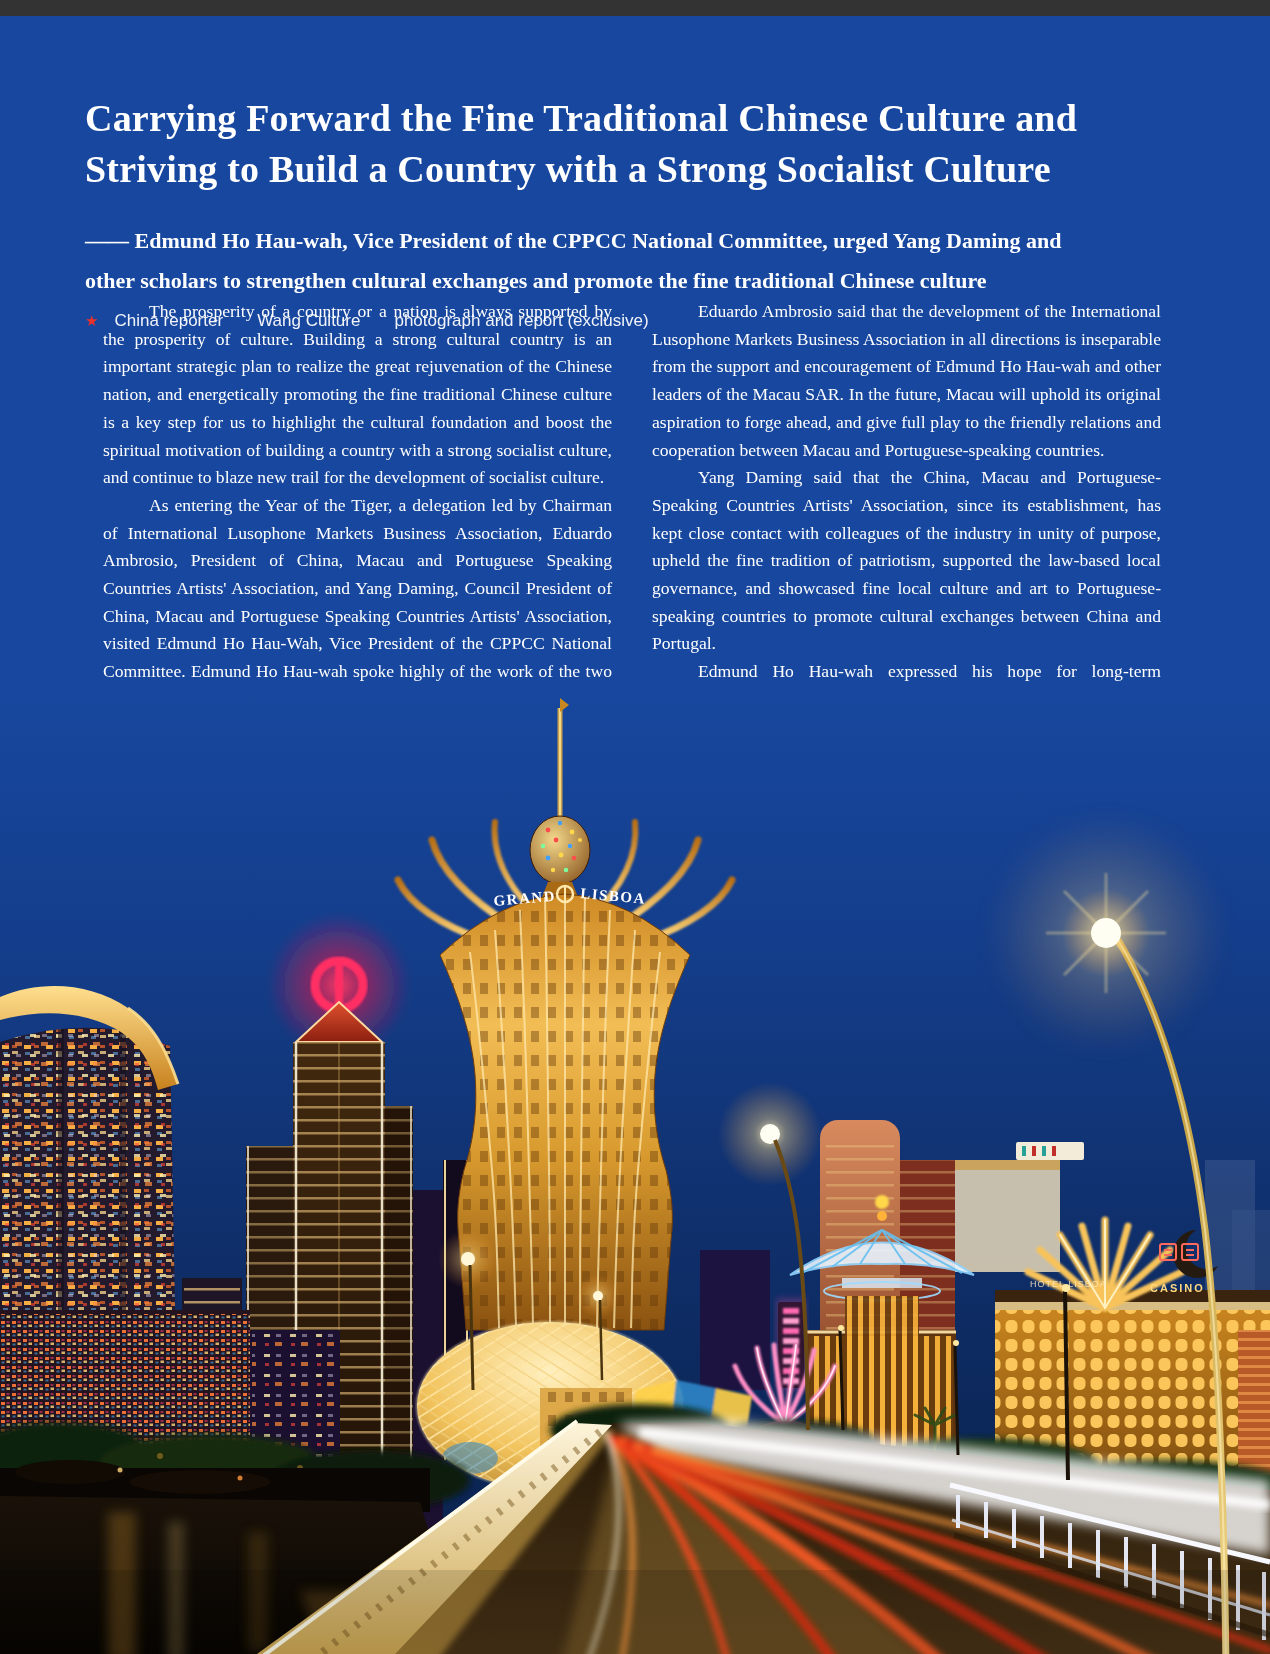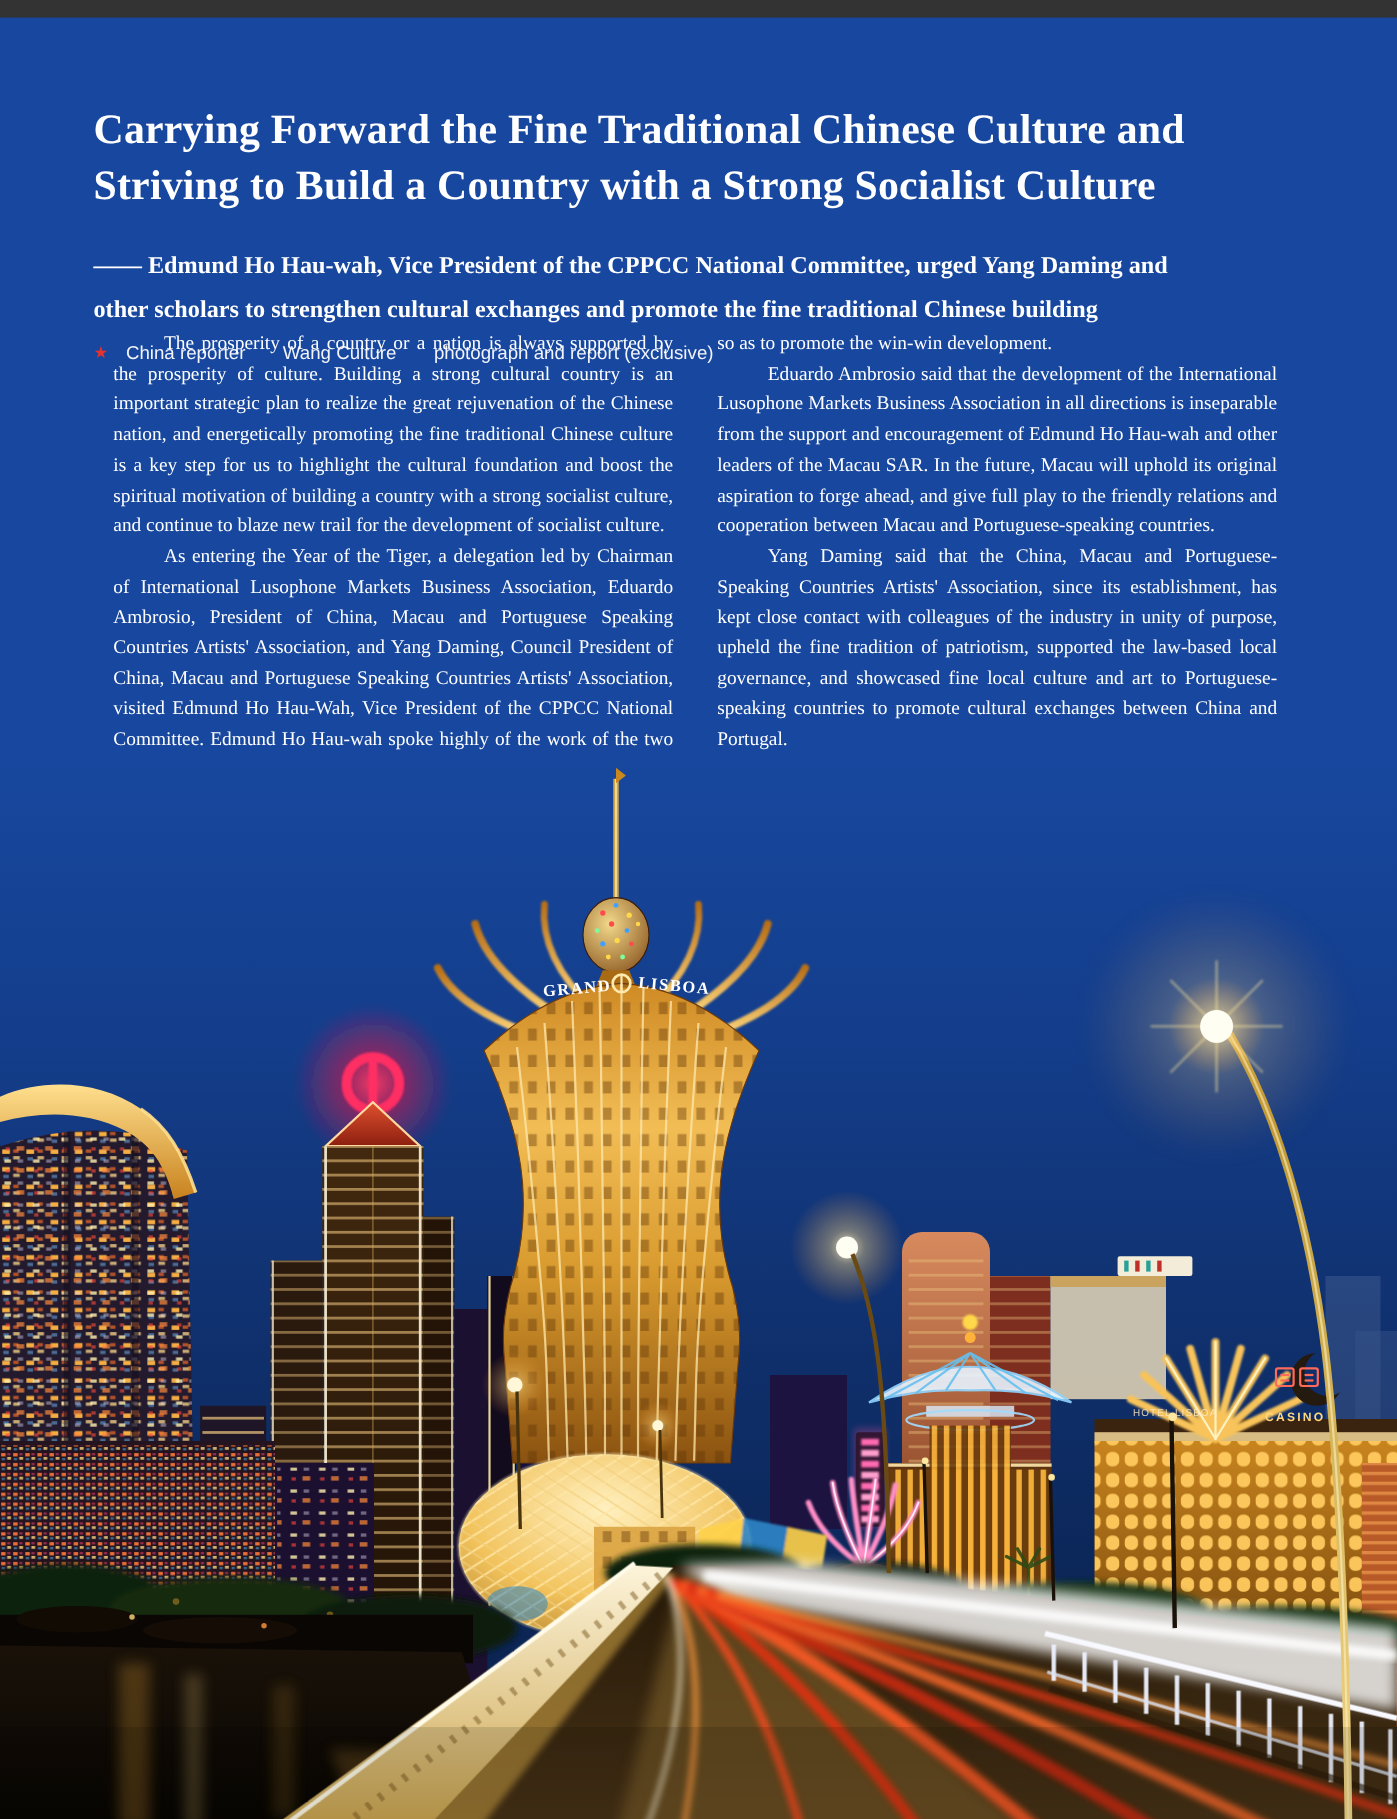--- a/index.html
+++ b/index.html
@@ -31,39 +31,38 @@
 
 <div class="page">
 
   <div class="header">
     <h1 class="title">
       <span class="t-line">Carrying Forward the Fine Traditional Chinese Culture and</span>
       <span class="t-line">Striving to Build a Country with a Strong Socialist Culture</span>
     </h1>
     <div class="subtitle">
       <span class="s-line">—— Edmund Ho Hau-wah, Vice President of the CPPCC National Committee, urged Yang Daming and</span>
-      <span class="s-line">other scholars to strengthen cultural exchanges and promote the fine traditional Chinese building</span>
+      <span class="s-line">other scholars to strengthen cultural exchanges and promote the fine traditional Chinese culture</span>
     </div>
     <div class="byline">
       <span class="star">★</span>
       <span>China reporter</span>
       <span class="b-sep"></span>
       <span>Wang Culture</span>
       <span class="b-sep"></span>
       <span>photograph and report (exclusive)</span>
     </div>
   </div>
 
   <div class="article">
     <div class="col">
       <p>The prosperity of a country or a nation is always supported by the prosperity of culture. Building a strong cultural country is an important strategic plan to realize the great rejuvenation of the Chinese nation, and energetically promoting the fine traditional Chinese culture is a key step for us to highlight the cultural foundation and boost the spiritual motivation of building a country with a strong socialist culture, and continue to blaze new trail for the development of socialist culture.</p>
       <p>As entering the Year of the Tiger, a delegation led by Chairman of International Lusophone Markets Business Association, Eduardo Ambrosio, President of China, Macau and Portuguese Speaking Countries Artists' Association, and Yang Daming, Council President of China, Macau and Portuguese Speaking Countries Artists' Association, visited Edmund Ho Hau-Wah, Vice President of the CPPCC National Committee. Edmund Ho Hau-wah spoke highly of the work of the two organizations and encouraged them to keep strengthening exchanges and spreading the excellent local culture and art through the platform linking Macau and Portuguese-speaking countries,</p>
     </div>
     <div class="col">
-      <p class="no-indent">so as to promote the win-win development.</p>
       <p>Eduardo Ambrosio said that the development of the International Lusophone Markets Business Association in all directions is inseparable from the support and encouragement of Edmund Ho Hau-wah and other leaders of the Macau SAR. In the future, Macau will uphold its original aspiration to forge ahead, and give full play to the friendly relations and cooperation between Macau and Portuguese-speaking countries.</p>
       <p>Yang Daming said that the China, Macau and Portuguese-Speaking Countries Artists' Association, since its establishment, has kept close contact with colleagues of the industry in unity of purpose, upheld the fine tradition of patriotism, supported the law-based local governance, and showcased fine local culture and art to Portuguese-speaking countries to promote cultural exchanges between China and Portugal.</p>
       <p>Edmund Ho Hau-wah expressed his hope for long-term development of the International Lusophone Markets Business Association and the China, Macau and Portuguese Speaking Countries Artists' Association, and made</p>
     </div>
   </div>
 
   <svg class="photo" viewBox="0 0 1270 980" xmlns="http://www.w3.org/2000/svg">
     <defs>
       <linearGradient id="skyG" x1="0" y1="0" x2="0" y2="1">
         <stop offset="0" stop-color="#17479e"></stop>

